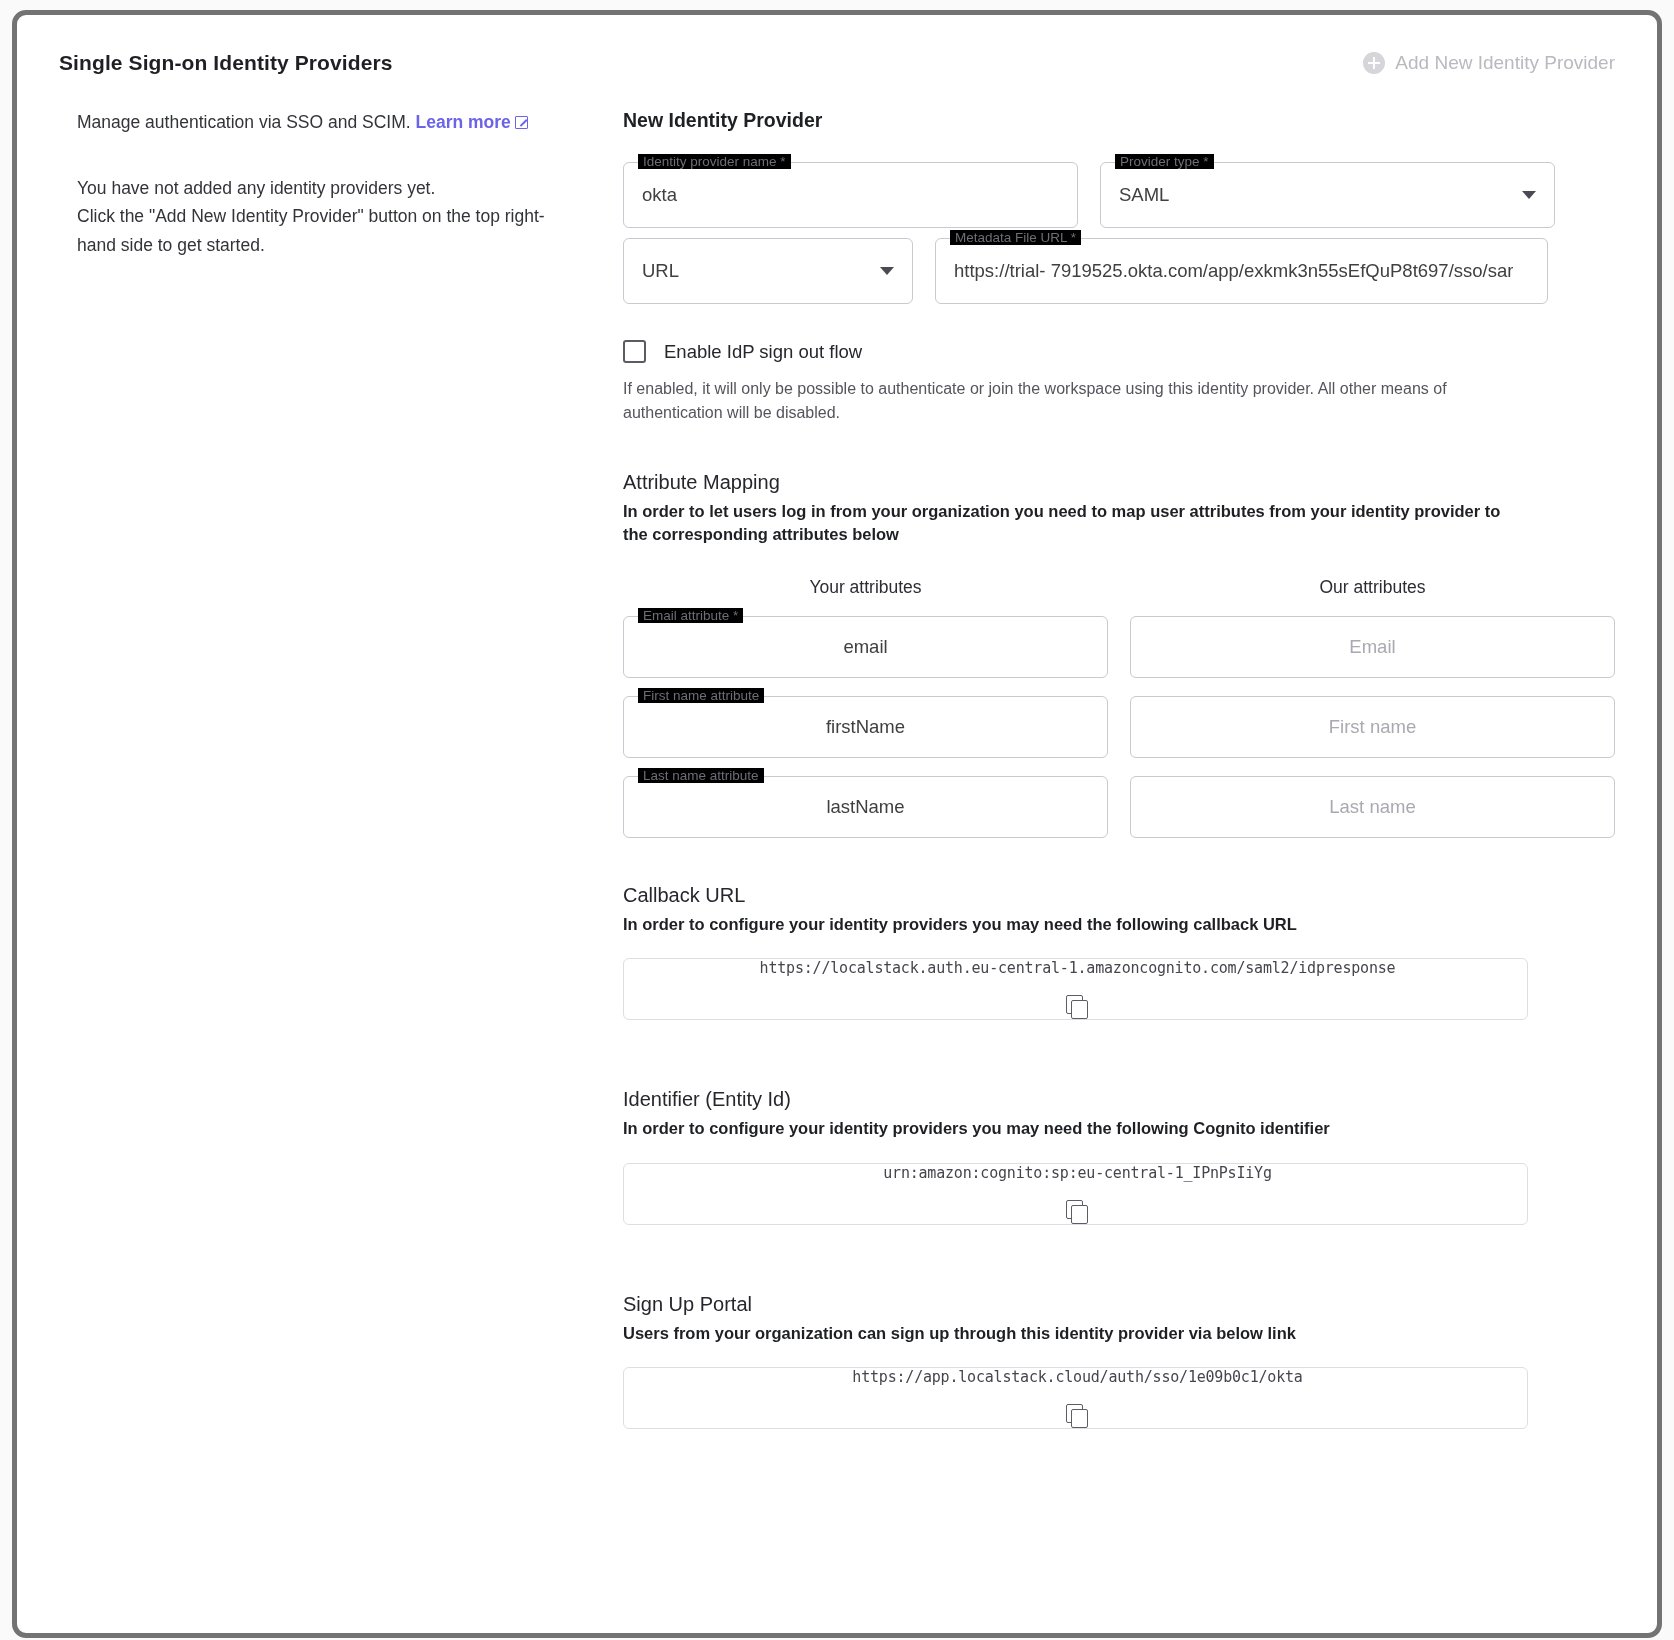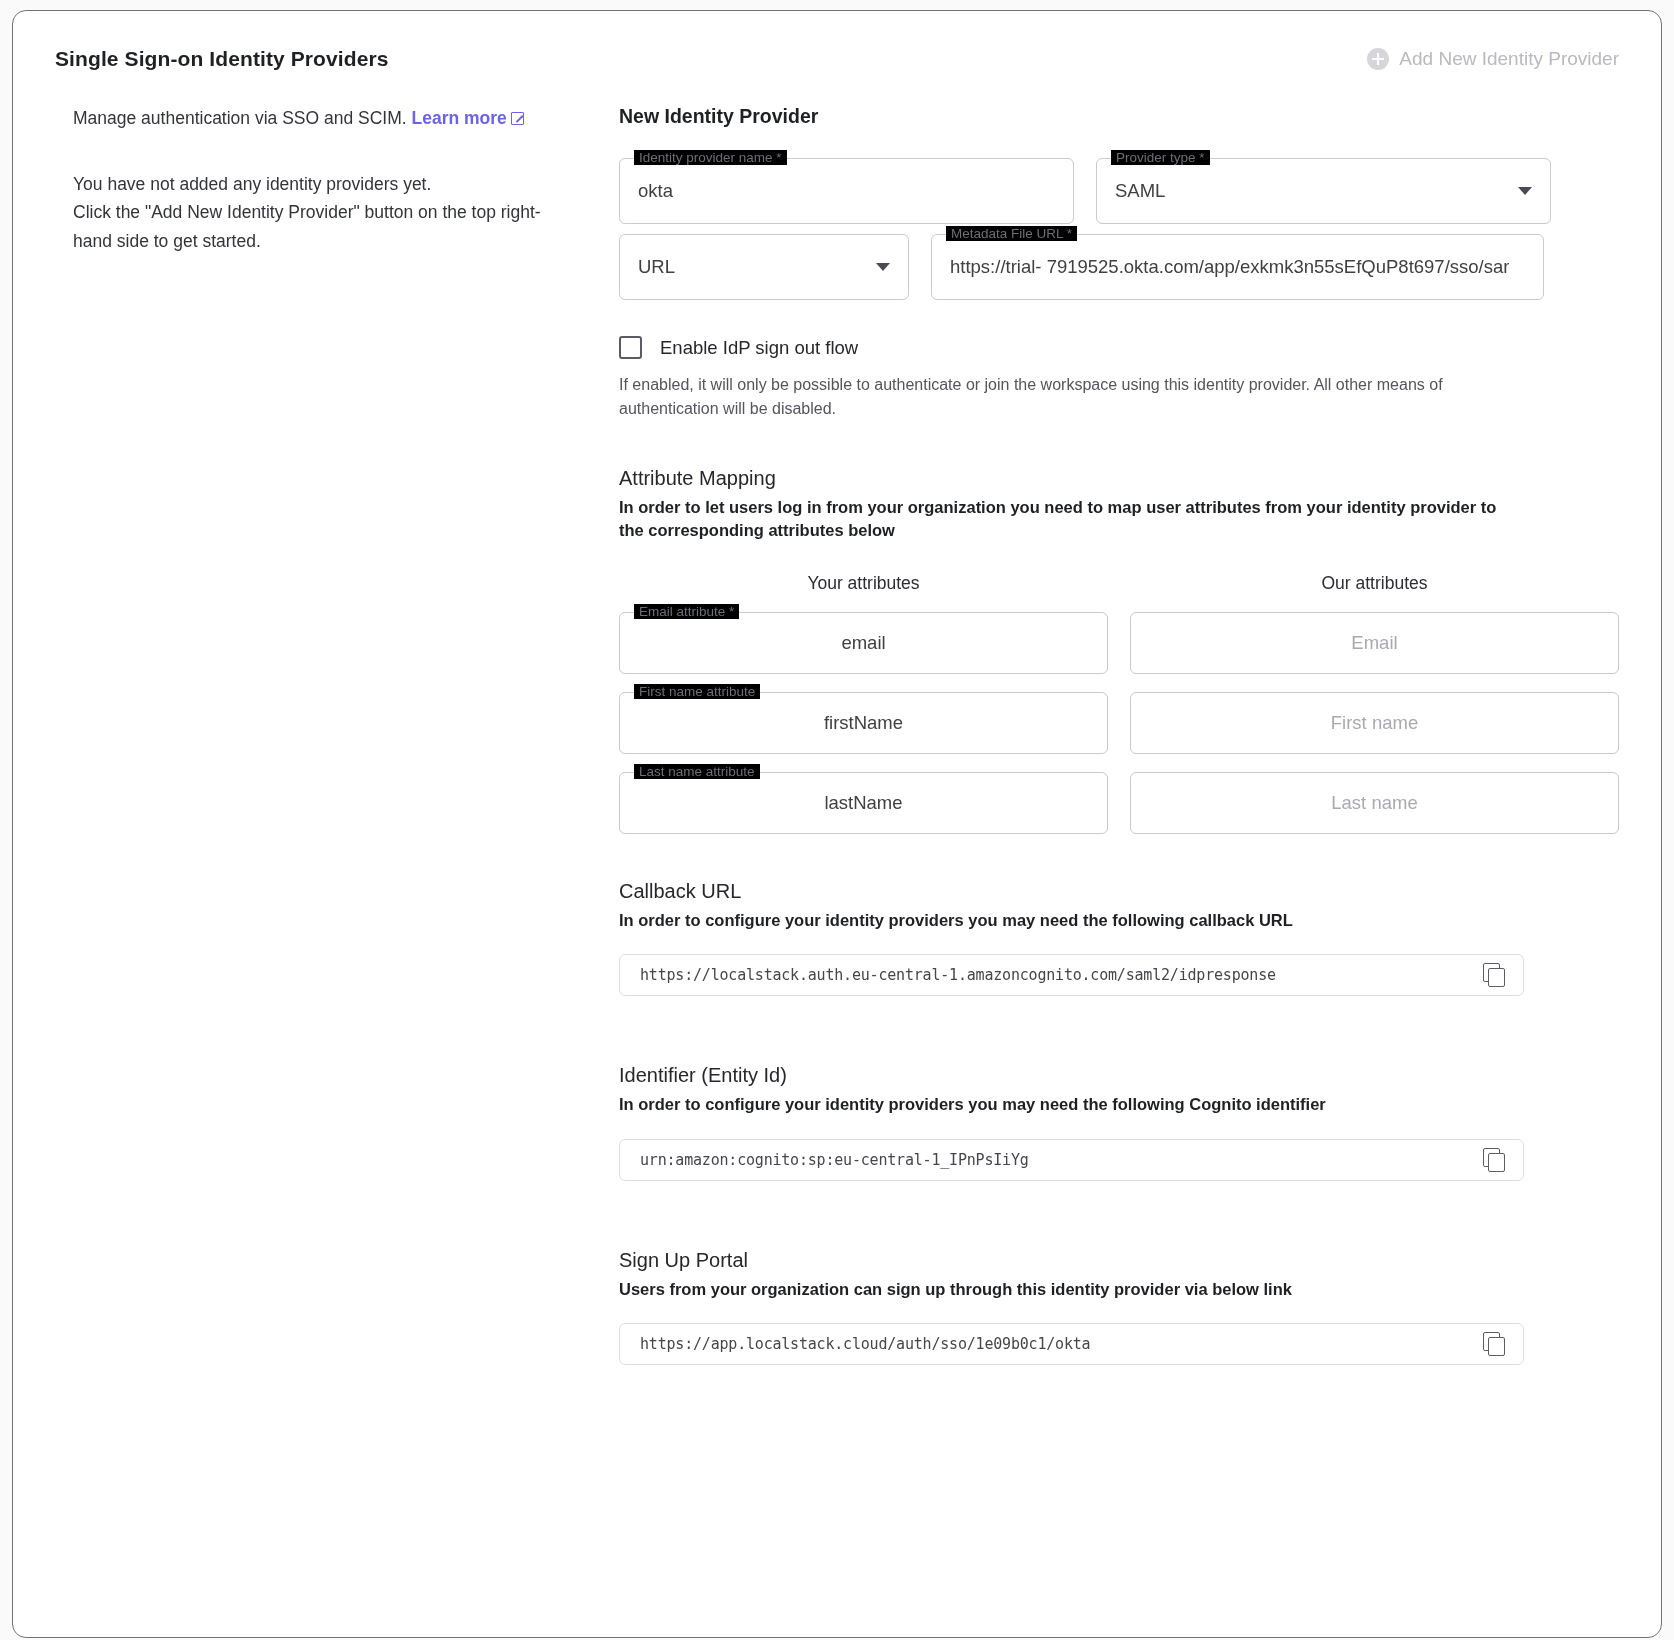--- a/index.html
+++ b/index.html
@@ -11,21 +11,21 @@
     color: #1f2024;
   }
   .page {
     width: 1674px;
     min-height: 1640px;
     background: #fafafa;
     padding: 10px 12px 0 12px;
   }
   .card {
     background: #ffffff;
-    border: 1px solid #737373;
+    border: 5px solid #737373;
     border-radius: 14px;
     width: 1650px;
     min-height: 1628px;
     padding: 36px 42px 10px 42px;
     position: relative;
   }
   .card-header {
     display: flex;
     align-items: center;
     justify-content: space-between;
@@ -236,24 +236,25 @@
     margin-top: 18px;
   }
   .attr-row .field { flex: 1; height: 62px; justify-content: center; }
 
   .copy-row {
     display: flex;
     align-items: center;
     justify-content: space-between;
     border: 1px solid #dedee2;
     border-radius: 6px;
-    height: 42px;
+    height: 62px;
     padding: 0 16px 0 20px;
     margin-top: 22px;
     max-width: 905px;
+    flex-direction: column;
   }
   .copy-text {
     font-family: "DejaVu Sans Mono", monospace;
     font-size: 15px;
     color: #45464d;
     letter-spacing: -0.2px;
     white-space: nowrap;
     overflow: hidden;
   }
   .copy-icon {

